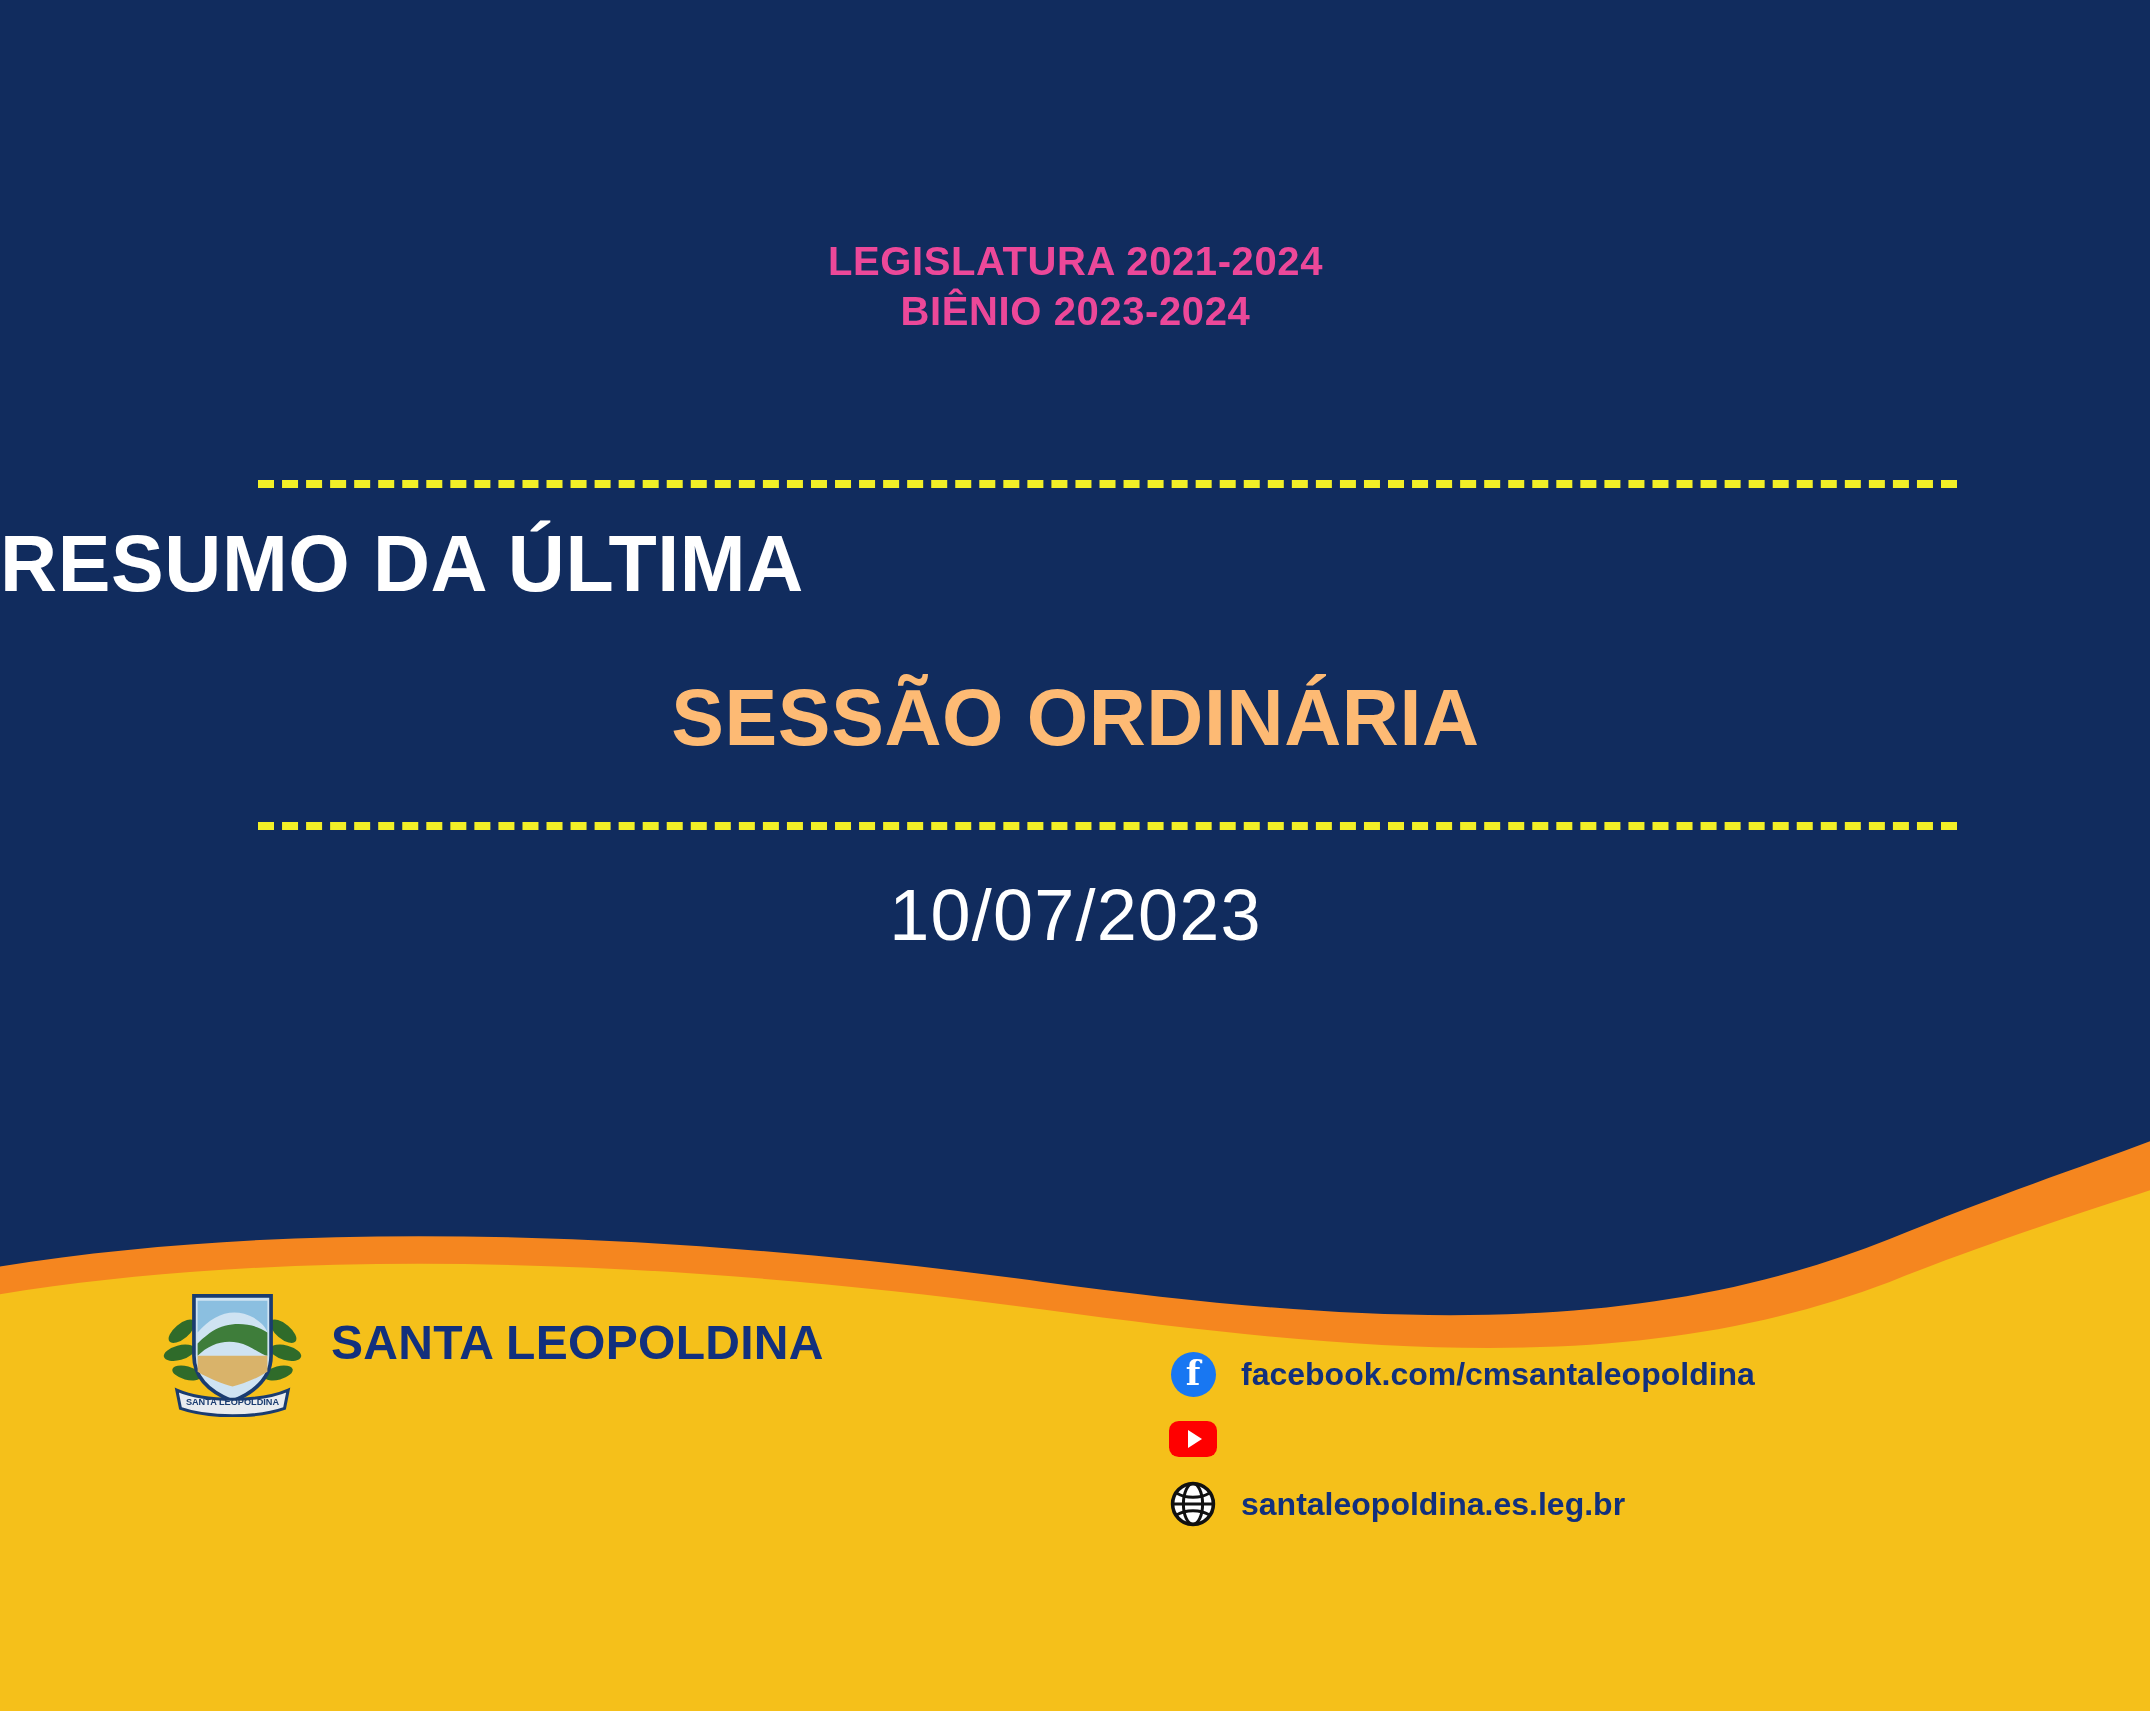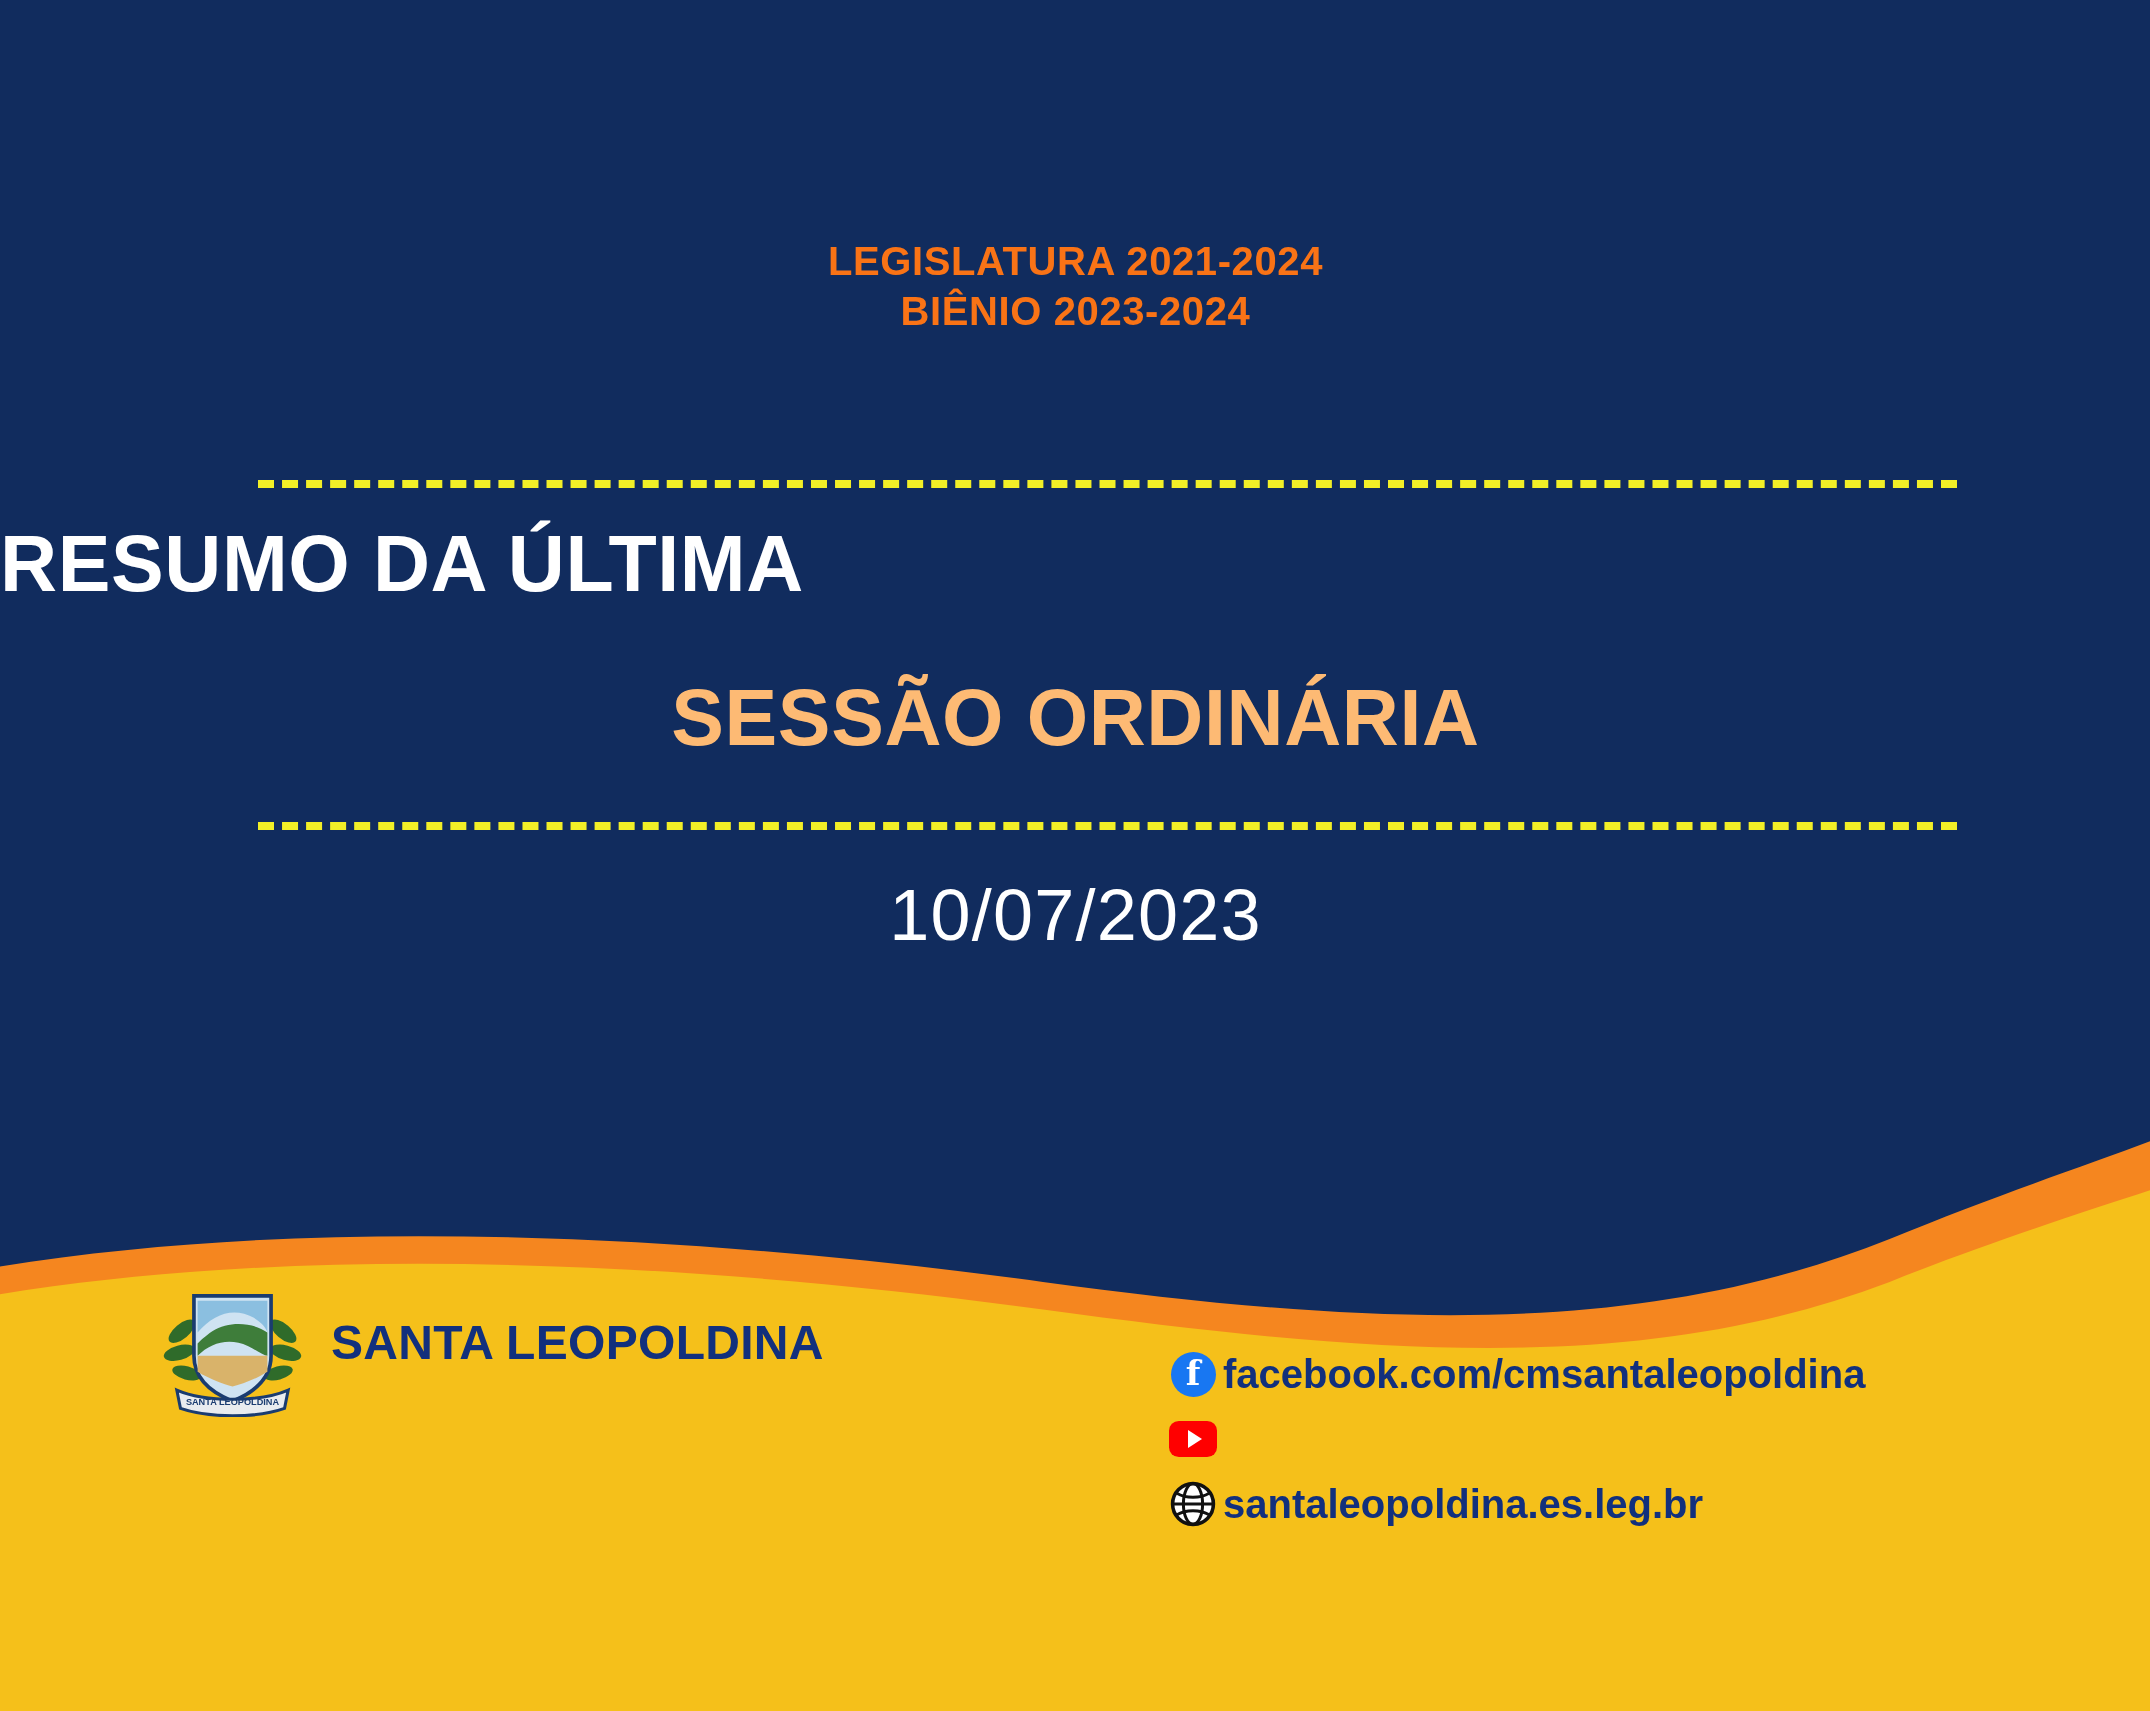--- a/index.html
+++ b/index.html
@@ -37,21 +37,21 @@
     height: 100%;
   }
 
   
   .top-head {
     position: absolute;
     top: 236px;
     left: 0;
     width: 100%;
     text-align: center;
-    color: #f97316;
+    color: #ec4899;
     font-weight: bold;
     font-size: 40px;
     letter-spacing: 0.6px;
     line-height: 1.25;
   }
   .top-head div { white-space: nowrap; }
 
   
   .dashed {
     position: absolute;
@@ -146,23 +146,23 @@
   .social-icon {
     width: 48px;
     height: 48px;
     flex: 0 0 auto;
     position: relative;
     display: flex;
     align-items: center;
     justify-content: center;
   }
   .social-label {
-    margin-left: 6px;
+    margin-left: 24px;
     color: #12307d;
-    font-size: 40px;
+    font-size: 32px;
     font-weight: bold;
     white-space: nowrap;
   }
 
   .fb-circle {
     width: 45px; height: 45px;
     border-radius: 50%;
     background: #1877f2;
     display: flex; align-items: center; justify-content: center;
   }

